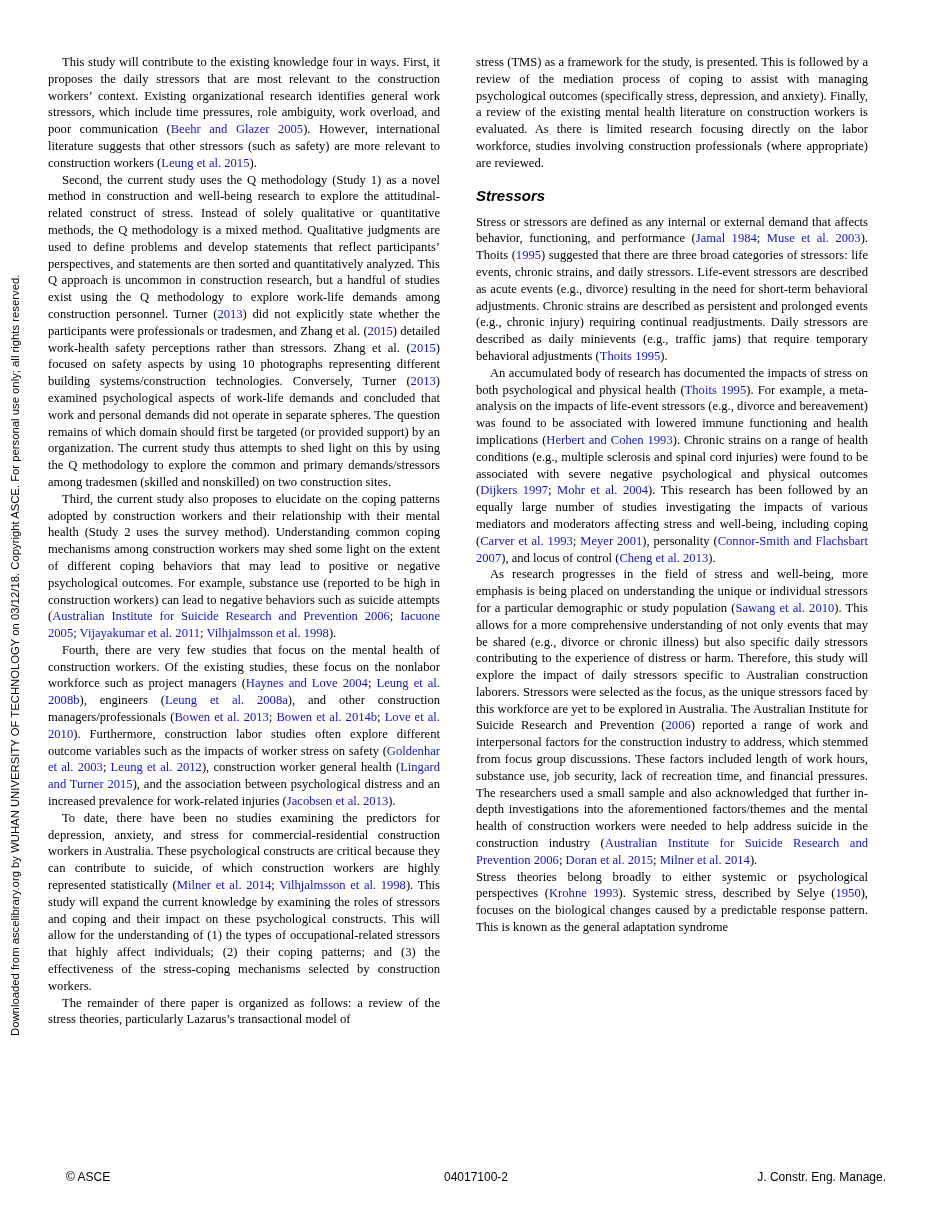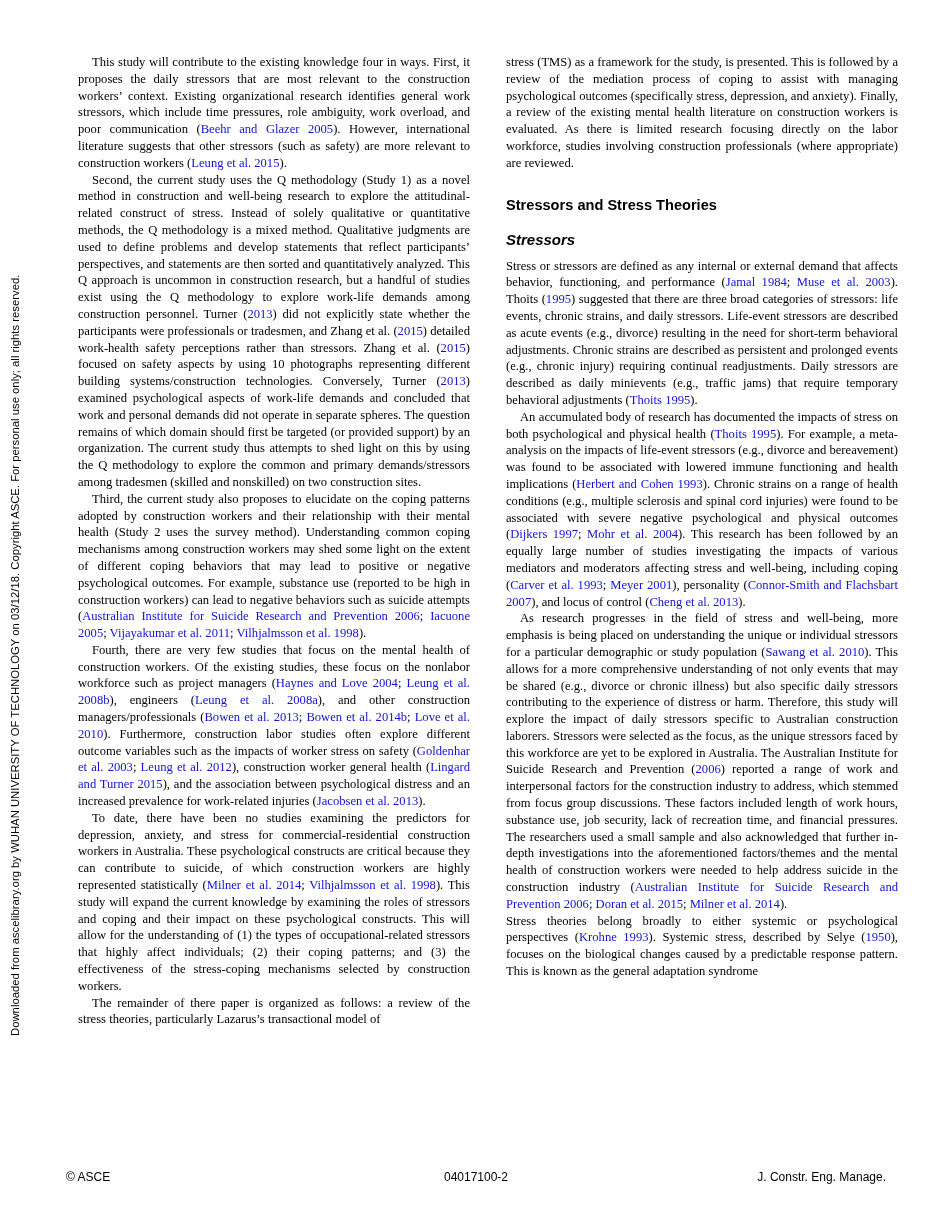--- a/index.html
+++ b/index.html
@@ -1,21 +1,21 @@
 <!DOCTYPE html>
 <html lang="en" style="--link-color: #1212d0;"><head>
 <meta charset="utf-8">
 <style>
   html, body { margin: 0; padding: 0; background: #ffffff; }
   body {
     width: 952px; height: 1232px; position: relative;
     font-family: "Liberation Serif", serif; color: #000;
     overflow: hidden;
   }
-  .columns { position: absolute; left: 78px; top: 54px; width: 820px; display: flex; gap: 36px; }
+  .columns { position: absolute; left: 48px; top: 54px; width: 820px; display: flex; gap: 36px; }
   .col { width: 392px; font-size: 12.6px; line-height: 16.8px; text-align: justify; }
   .para { margin: 0; }
   .para.indent { text-indent: 14px; }
   a.cite { color: var(--link-color, #0000e0); text-decoration: none; cursor: pointer; }
   h2.sec-heading {
     font-family: "Liberation Sans", sans-serif; font-size: 14.6px; line-height: 17px;
     font-weight: 700; margin: 25px 0 18px; text-align: left;
   }
   h3.sub-heading {
     font-family: "Liberation Sans", sans-serif; font-size: 15px; line-height: 16px;
@@ -48,21 +48,20 @@
   <div class="col">
       <p class="para indent">This study will contribute to the existing knowledge four in ways. First, it proposes the daily stressors that are most relevant to the construction workers’ context. Existing organizational research identifies general work stressors, which include time pressures, role ambiguity, work overload, and poor communication (<a class="cite" href="#">Beehr and Glazer 2005</a>). However, international literature suggests that other stressors (such as safety) are more relevant to construction workers (<a class="cite" href="#">Leung et al. 2015</a>).</p>
       <p class="para indent">Second, the current study uses the Q methodology (Study 1) as a novel method in construction and well-being research to explore the attitudinal-related construct of stress. Instead of solely qualitative or quantitative methods, the Q methodology is a mixed method. Qualitative judgments are used to define problems and develop statements that reflect participants’ perspectives, and statements are then sorted and quantitatively analyzed. This Q approach is uncommon in construction research, but a handful of studies exist using the Q methodology to explore work-life demands among construction personnel. Turner (<a class="cite" href="#">2013</a>) did not explicitly state whether the participants were professionals or tradesmen, and Zhang et al. (<a class="cite" href="#">2015</a>) detailed work-health safety perceptions rather than stressors. Zhang et al. (<a class="cite" href="#">2015</a>) focused on safety aspects by using 10 photographs representing different building systems/construction technologies. Conversely, Turner (<a class="cite" href="#">2013</a>) examined psychological aspects of work-life demands and concluded that work and personal demands did not operate in separate spheres. The question remains of which domain should first be targeted (or provided support) by an organization. The current study thus attempts to shed light on this by using the Q methodology to explore the common and primary demands/stressors among tradesmen (skilled and nonskilled) on two construction sites.</p>
       <p class="para indent">Third, the current study also proposes to elucidate on the coping patterns adopted by construction workers and their relationship with their mental health (Study 2 uses the survey method). Understanding common coping mechanisms among construction workers may shed some light on the extent of different coping behaviors that may lead to positive or negative psychological outcomes. For example, substance use (reported to be high in construction workers) can lead to negative behaviors such as suicide attempts (<a class="cite" href="#">Australian Institute for Suicide Research and Prevention 2006</a>; <a class="cite" href="#">Iacuone 2005</a>; <a class="cite" href="#">Vijayakumar et al. 2011</a>; <a class="cite" href="#">Vilhjalmsson et al. 1998</a>).</p>
       <p class="para indent">Fourth, there are very few studies that focus on the mental health of construction workers. Of the existing studies, these focus on the nonlabor workforce such as project managers (<a class="cite" href="#">Haynes and Love 2004</a>; <a class="cite" href="#">Leung et al. 2008b</a>), engineers (<a class="cite" href="#">Leung et al. 2008a</a>), and other construction managers/professionals (<a class="cite" href="#">Bowen et al. 2013</a>; <a class="cite" href="#">Bowen et al. 2014b</a>; <a class="cite" href="#">Love et al. 2010</a>). Furthermore, construction labor studies often explore different outcome variables such as the impacts of worker stress on safety (<a class="cite" href="#">Goldenhar et al. 2003</a>; <a class="cite" href="#">Leung et al. 2012</a>), construction worker general health (<a class="cite" href="#">Lingard and Turner 2015</a>), and the association between psychological distress and an increased prevalence for work-related injuries (<a class="cite" href="#">Jacobsen et al. 2013</a>).</p>
       <p class="para indent">To date, there have been no studies examining the predictors for depression, anxiety, and stress for commercial-residential construction workers in Australia. These psychological constructs are critical because they can contribute to suicide, of which construction workers are highly represented statistically (<a class="cite" href="#">Milner et al. 2014</a>; <a class="cite" href="#">Vilhjalmsson et al. 1998</a>). This study will expand the current knowledge by examining the roles of stressors and coping and their impact on these psychological constructs. This will allow for the understanding of (1) the types of occupational-related stressors that highly affect individuals; (2) their coping patterns; and (3) the effectiveness of the stress-coping mechanisms selected by construction workers.</p>
       <p class="para indent">The remainder of there paper is organized as follows: a review of the stress theories, particularly Lazarus’s transactional model of</p>
     </div>
   <div class="col">
       <p class="para">stress (TMS) as a framework for the study, is presented. This is followed by a review of the mediation process of coping to assist with managing psychological outcomes (specifically stress, depression, and anxiety). Finally, a review of the existing mental health literature on construction workers is evaluated. As there is limited research focusing directly on the labor workforce, studies involving construction professionals (where appropriate) are reviewed.</p>
-      <h2 class="sec-heading">Stressors and Stress Theories</h2>
       <h3 class="sub-heading">Stressors</h3>
       <p class="para">Stress or stressors are defined as any internal or external demand that affects behavior, functioning, and performance (<a class="cite" href="#">Jamal 1984</a>; <a class="cite" href="#">Muse et al. 2003</a>). Thoits (<a class="cite" href="#">1995</a>) suggested that there are three broad categories of stressors: life events, chronic strains, and daily stressors. Life-event stressors are described as acute events (e.g., divorce) resulting in the need for short-term behavioral adjustments. Chronic strains are described as persistent and prolonged events (e.g., chronic injury) requiring continual readjustments. Daily stressors are described as daily minievents (e.g., traffic jams) that require temporary behavioral adjustments (<a class="cite" href="#">Thoits 1995</a>).</p>
       <p class="para indent">An accumulated body of research has documented the impacts of stress on both psychological and physical health (<a class="cite" href="#">Thoits 1995</a>). For example, a meta-analysis on the impacts of life-event stressors (e.g., divorce and bereavement) was found to be associated with lowered immune functioning and health implications (<a class="cite" href="#">Herbert and Cohen 1993</a>). Chronic strains on a range of health conditions (e.g., multiple sclerosis and spinal cord injuries) were found to be associated with severe negative psychological and physical outcomes (<a class="cite" href="#">Dijkers 1997</a>; <a class="cite" href="#">Mohr et al. 2004</a>). This research has been followed by an equally large number of studies investigating the impacts of various mediators and moderators affecting stress and well-being, including coping (<a class="cite" href="#">Carver et al. 1993</a>; <a class="cite" href="#">Meyer 2001</a>), personality (<a class="cite" href="#">Connor-Smith and Flachsbart 2007</a>), and locus of control (<a class="cite" href="#">Cheng et al. 2013</a>).</p>
       <p class="para indent">As research progresses in the field of stress and well-being, more emphasis is being placed on understanding the unique or individual stressors for a particular demographic or study population (<a class="cite" href="#">Sawang et al. 2010</a>). This allows for a more comprehensive understanding of not only events that may be shared (e.g., divorce or chronic illness) but also specific daily stressors contributing to the experience of distress or harm. Therefore, this study will explore the impact of daily stressors specific to Australian construction laborers. Stressors were selected as the focus, as the unique stressors faced by this workforce are yet to be explored in Australia. The Australian Institute for Suicide Research and Prevention (<a class="cite" href="#">2006</a>) reported a range of work and interpersonal factors for the construction industry to address, which stemmed from focus group discussions. These factors included length of work hours, substance use, job security, lack of recreation time, and financial pressures. The researchers used a small sample and also acknowledged that further in-depth investigations into the aforementioned factors/themes and the mental health of construction workers were needed to help address suicide in the construction industry (<a class="cite" href="#">Australian Institute for Suicide Research and Prevention 2006</a>; <a class="cite" href="#">Doran et al. 2015</a>; <a class="cite" href="#">Milner et al. 2014</a>).</p>
       <p class="para">Stress theories belong broadly to either systemic or psychological perspectives (<a class="cite" href="#">Krohne 1993</a>). Systemic stress, described by Selye (<a class="cite" href="#">1950</a>), focuses on the biological changes caused by a predictable response pattern. This is known as the general adaptation syndrome</p>
     </div>
 </div>
 
 <div class="footer">
   <span class="f-left">© ASCE</span>

